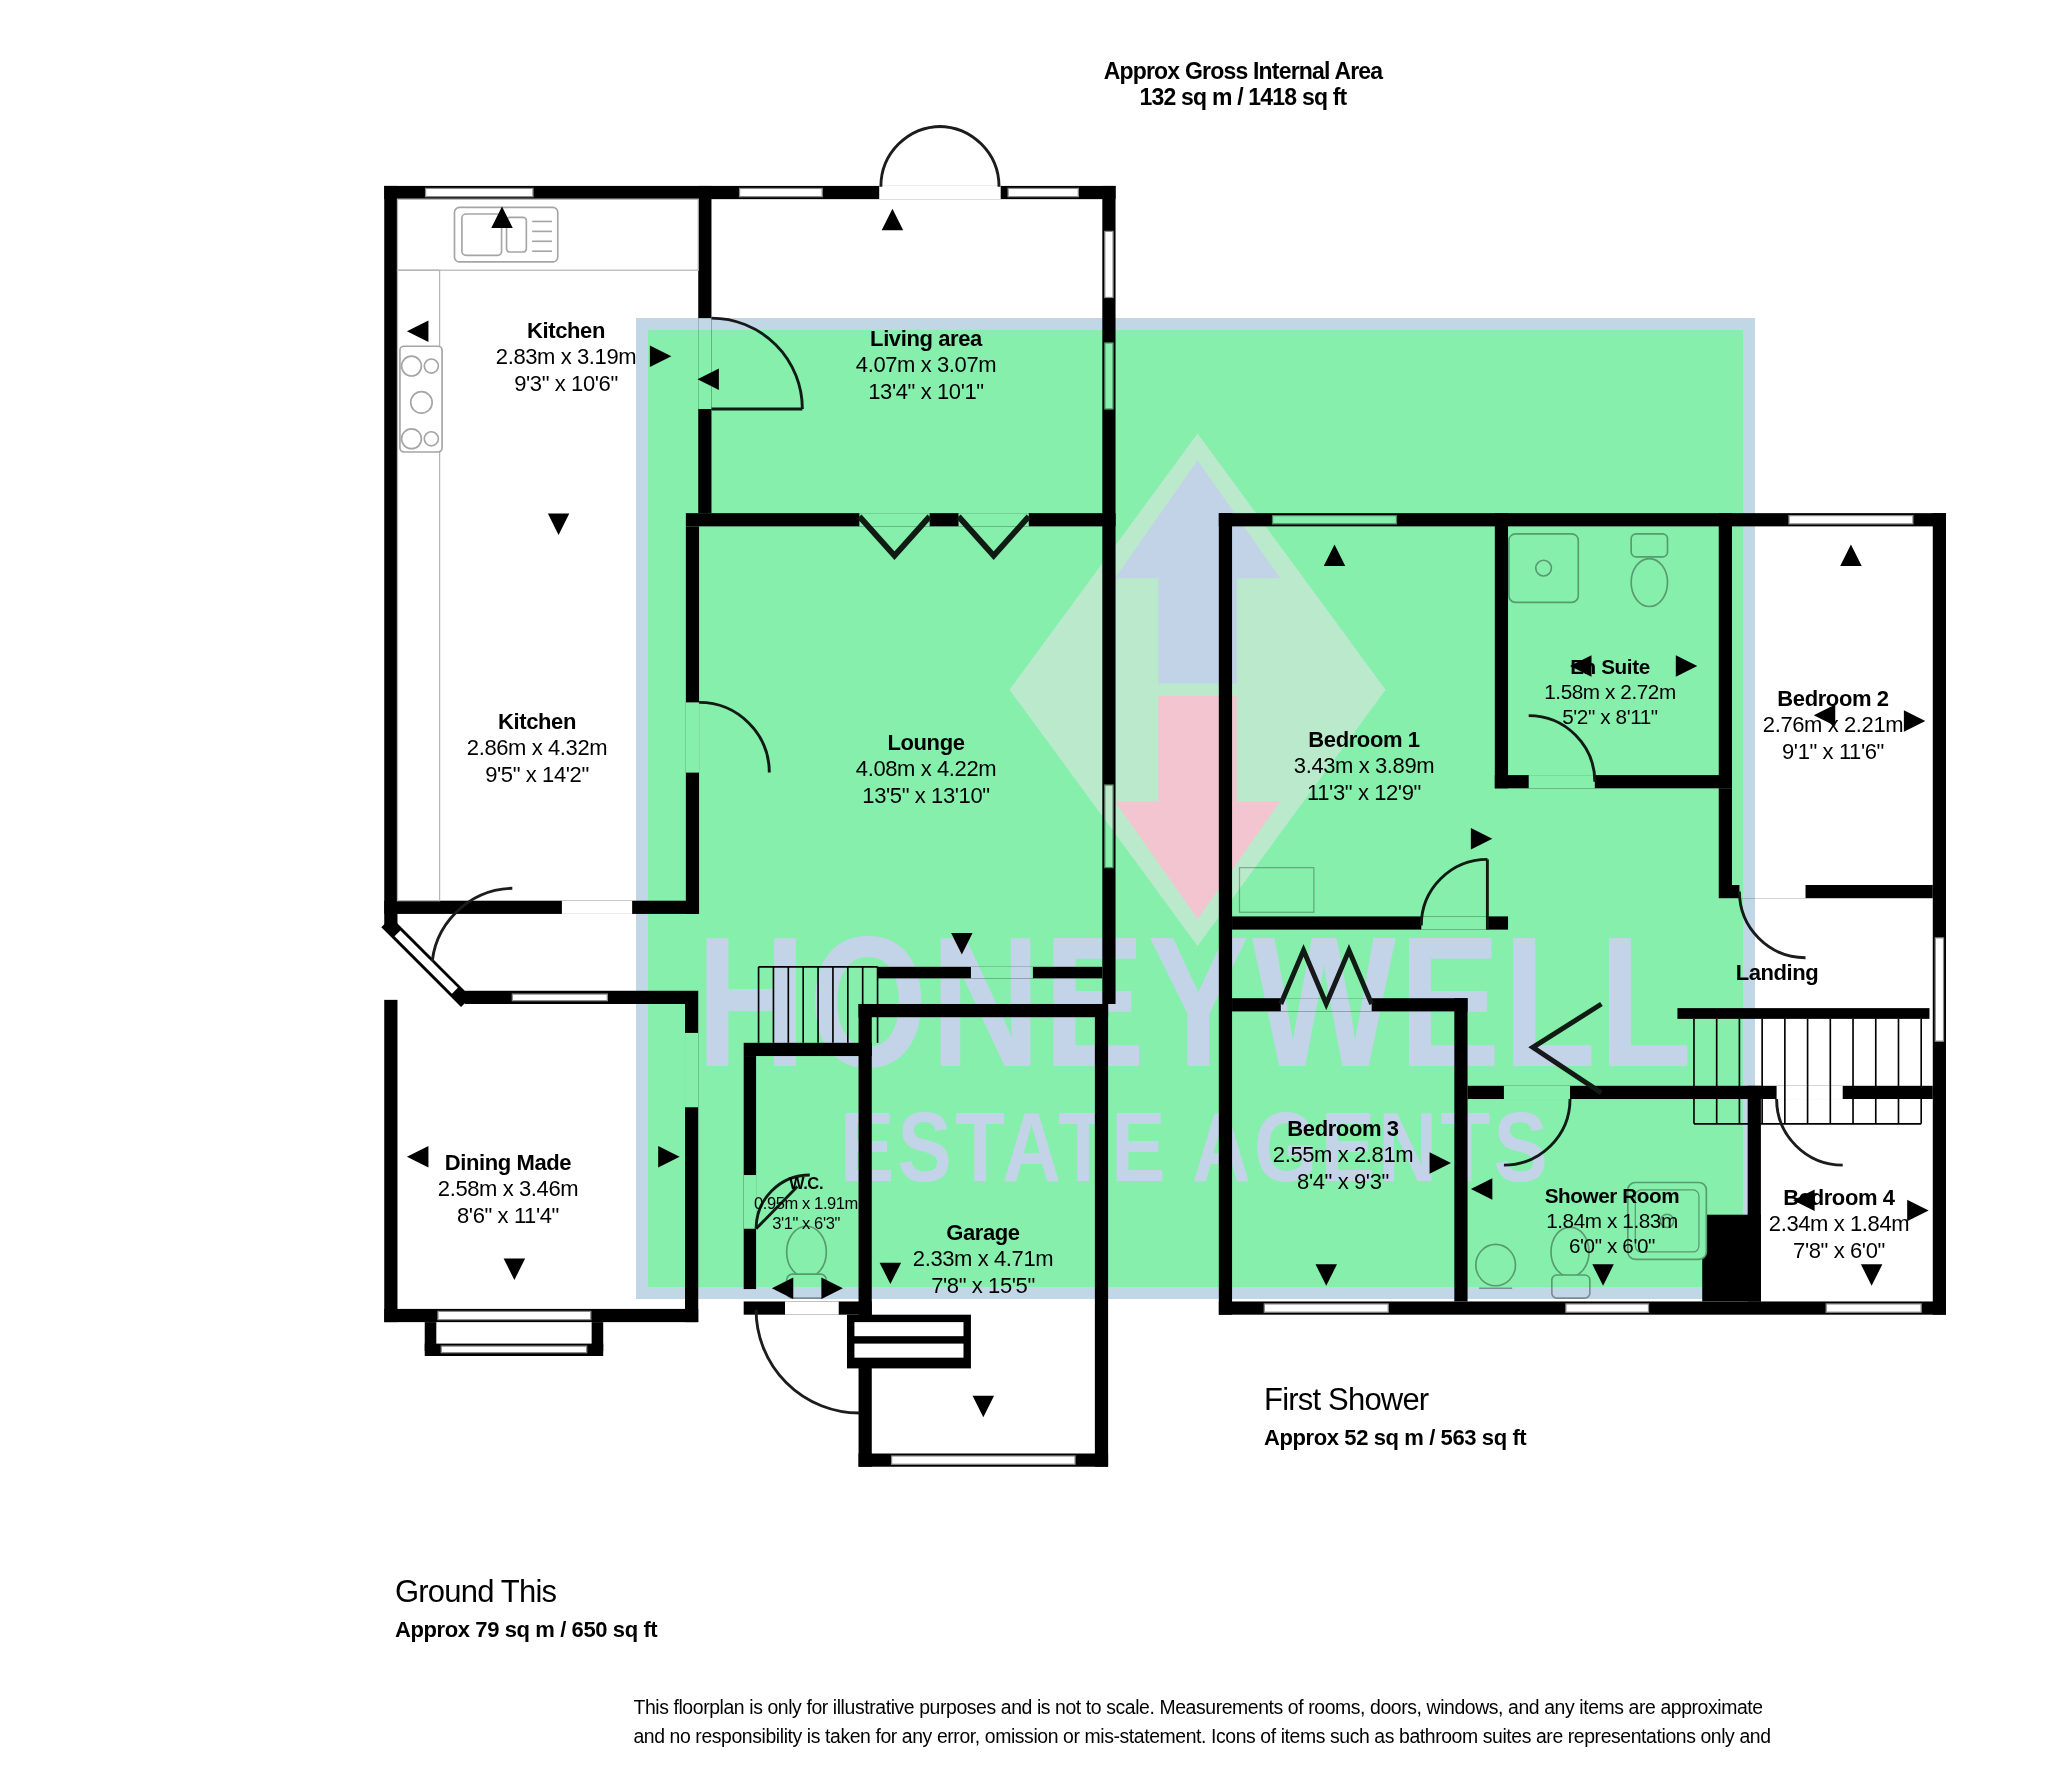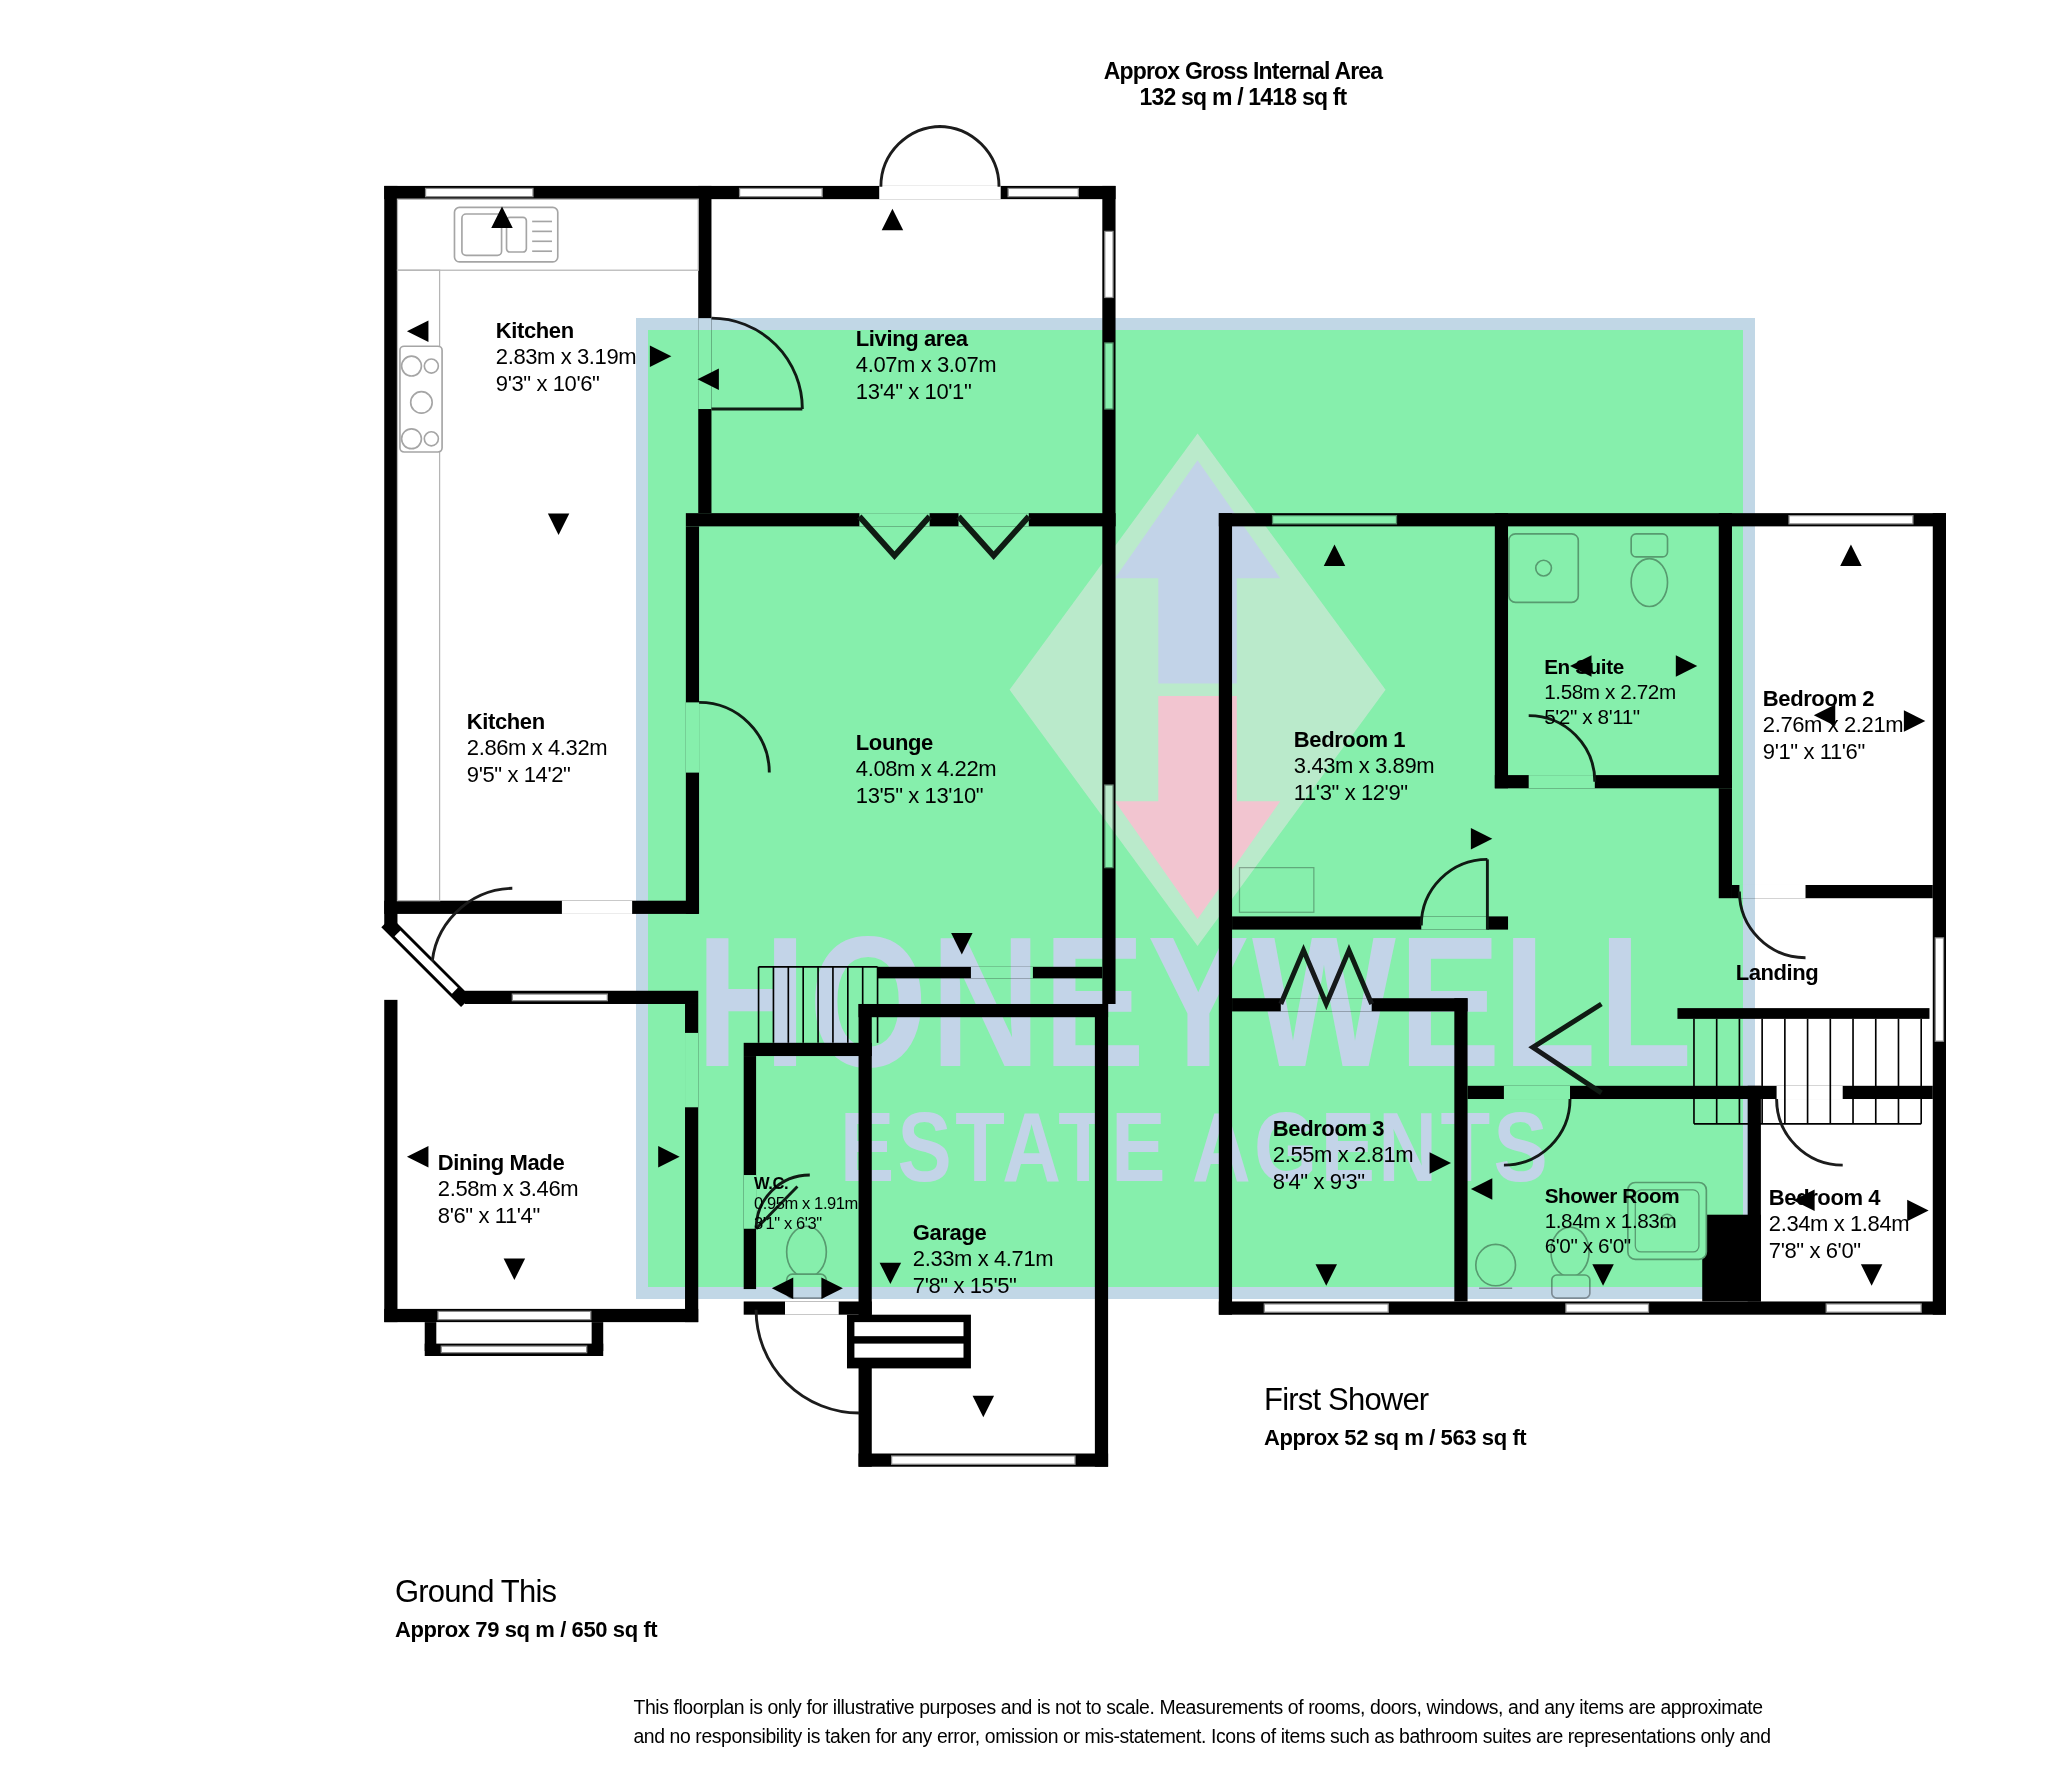--- a/index.html
+++ b/index.html
@@ -7,21 +7,21 @@
           font-family:"Liberation Sans",sans-serif;overflow:hidden;}
   .abs{position:absolute;}
   
   .title{left:1215px;top:58px;transform:translateX(-50%);text-align:center;
          font-weight:bold;font-size:23px;line-height:26px;letter-spacing:-0.8px;color:#000;white-space:nowrap;margin-left:28px;}
   .floor-caption{font-size:31px;line-height:34px;color:#000;letter-spacing:-0.8px;white-space:nowrap;}
   .floor-area{font-size:22px;line-height:24px;font-weight:bold;letter-spacing:-0.4px;color:#000;white-space:nowrap;}
   .disclaimer{left:1202px;top:1693px;transform:translateX(-50%);text-align:left;
               font-size:19.4px;line-height:29px;color:#000;letter-spacing:-0.4px;white-space:nowrap;}
   
-  .room-label{position:absolute;transform:translateX(-50%);color:#000;
+  .room-label{position:absolute;transform:translateX(-50%);text-align:center;color:#000;
               font-size:22px;line-height:26.4px;white-space:nowrap;letter-spacing:-0.4px;}
   .room-label .rname{font-weight:bold;}
   .room-label.small{font-size:16.5px;line-height:20px;}
   .room-label.mid{font-size:20.7px;line-height:25px;}
   
   #watermark{left:636px;top:318px;width:1095px;height:957px;
              border:12.4px solid rgba(196,213,233,0.95);background:#86efac;
              mix-blend-mode:multiply;}
   svg text.wm{fill:#c3d4e8;font-family:"Liberation Sans",sans-serif;font-weight:bold;}
 </style>

